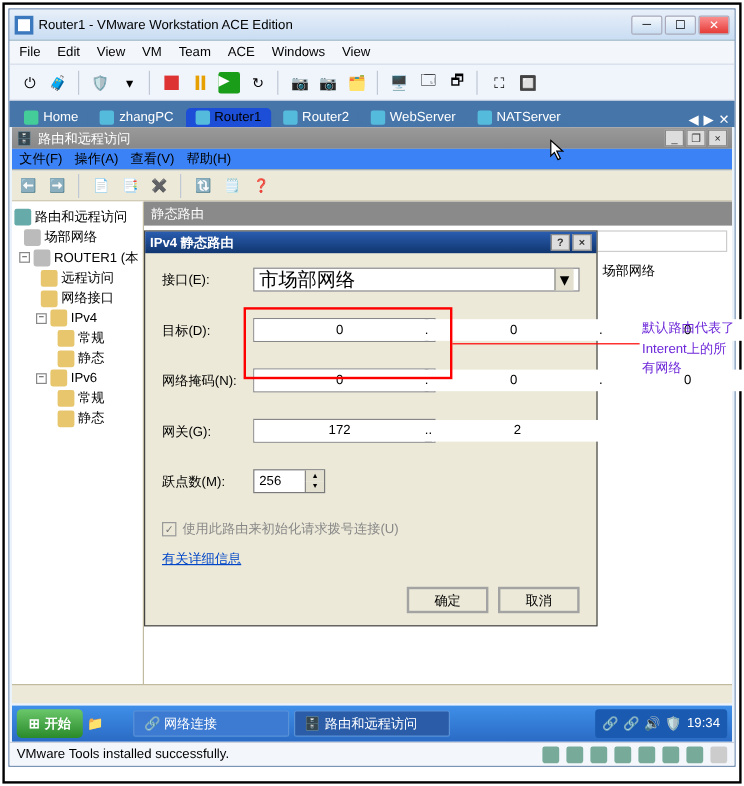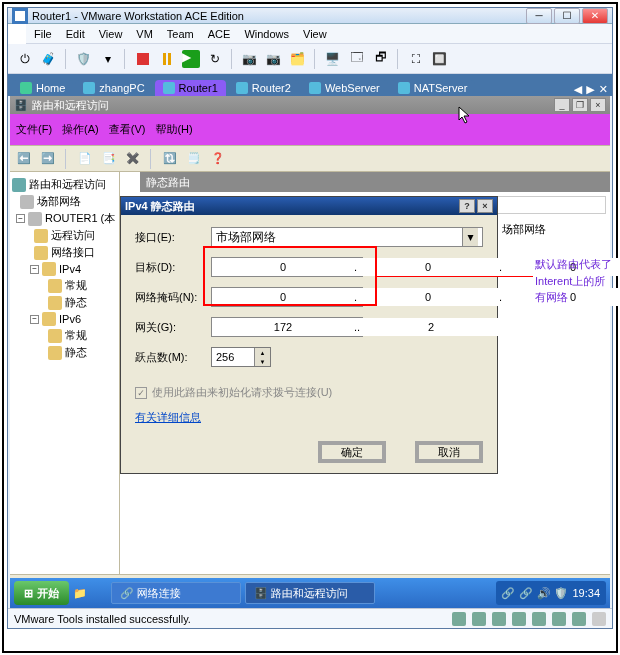--- a/index.html
+++ b/index.html
@@ -10,91 +10,91 @@
     background: #fff;
     width: 620px;
     height: 655px;
     overflow: hidden;
     position: relative;
   }
   .outer-border { border: 2px solid #000; width: 616px; height: 651px; margin: 2px; position: relative; background: #fff; }
   
   .vm-window { position: absolute; left: 3px; top: 3px; width: 606px; border: 1px solid #5a7aa3; background: #fff; }
   .vm-titlebar {
-    height: 16px; display: flex; align-items: center;
+    height: 26px; display: flex; align-items: center;
     background: linear-gradient(#e8eff9, #c9ddf3);
     border-bottom: 1px solid #8ab; padding: 0 4px; justify-content: center;
   }
   .vm-titlebar .icon { width: 16px; height: 16px; margin-right: 4px; }
   .vm-title { color: #000; flex: 1; font-size: 11px;}
   .win-btns { display: flex; gap: 2px; }
   .wb { width: 26px; height: 16px; border: 1px solid #aab; border-radius: 2px; display:flex;align-items:center;justify-content:center;font-size:10px;}
   .wb.min { background: linear-gradient(#f3f7fc,#c8ddf2); }
   .wb.max { background: linear-gradient(#f3f7fc,#c8ddf2); }
   .wb.close { background: linear-gradient(#fb8f8f,#e53935); color:#fff; }
   
-  .vm-menubar { height: 20px; display:flex; align-items:center; gap:14px; padding:0 8px; border-bottom:1px solid #d0d7e5; background:#f3f7fc;margin-left:18px;}
+  .vm-menubar { height: 20px; display:flex; align-items:center; gap:14px; padding:0 8px; border-bottom:1px solid #d0d7e5; background:#f3f7fc;}
   .vm-menubar span { color:#000; }
   
   .vm-toolbar { height: 30px; display:flex; align-items:center; gap:2px; padding:0 6px; border-bottom:1px solid #d0d7e5; background:#f0f4fb;}
   .tb-btn { width: 22px; height:22px; border:1px solid transparent; border-radius:2px; display:flex;align-items:center;justify-content:center;font-size:12px;}
   .tb-sep{width:3px;height:20px;border-left:1px solid #c0c7d5;margin:0 3px;}
   .tb-play { background:#1a9e1a; color:#fff; width:18px;height:18px;border-radius:2px;}
   .tb-stop { width:12px;height:12px;background:#d33;display:inline-block;}
   .tb-pause span{display:inline-block;width:3px;height:12px;background:#e6a100;margin:0 1px;}
   
   .vm-tabs { height: 22px; background:#4675a9; display:flex; align-items:end; padding:0 4px;}
   .tab { padding:2px 8px; margin-right:2px; display:flex;gap:4px; background:#4675a9;color:#fff; border-top-left-radius:4px;border-top-right-radius:4px; font-size:11px; cursor:pointer;}
-  .tab.active{background:#8b5cf6;color:#000;}
+  .tab.active{background:#1d4ed8;color:#000;}
   .tab-icn{width:12px;height:12px;background:#5bd;display:inline-block;border-radius:2px;}
   .tab-icn.home{background:#4c9;}
   .tab-nav{margin-left:auto;color:#fff;display:flex;gap:4px;align-items:center;}
   .tab-nav span{cursor:pointer;}
   
   .guest { height: 512px; background:#eaf2fb; position:relative;}
   
   .xpwin { position:absolute; left:2px; top:0; width:600px; }
   .xp-title { height:18px; background:linear-gradient(#9a9a9a,#888); color:#fff; display:flex;align-items:center;padding:0 4px;font-size:11px;}
   .xp-title .flex{flex:1;}
   .xpbtn{width:16px;height:14px;background:#ddd;border:1px solid #888;margin-left:2px;display:flex;align-items:center;justify-content:center;font-size:9px;color:#333;}
-  .xp-menu { height:32px;background:#d946ef;display:flex;align-items:center;gap:10px;padding:0 6px;border-bottom:1px solid #c0ba9f;font-size:11px;}
+  .xp-menu { height:18px;background:#3b82f6;display:flex;align-items:center;gap:10px;padding:0 6px;border-bottom:1px solid #c0ba9f;font-size:11px;}
   .xp-tool { height:26px;background:#ece9d8;display:flex;align-items:center;gap:4px;padding:0 4px;border-bottom:1px solid #c0ba9f;}
   .xt-btn{width:20px;height:20px;display:flex;align-items:center;justify-content:center;}
   
   .xp-body{display:flex;height:402px;background:#fff;}
   .tree{width:110px;border-right:1px solid #c0ba9f;background:#fff;padding:4px 2px;overflow:hidden;}
   .tree-item{display:flex;align-items:center;gap:3px;padding:1px 0;white-space:nowrap;font-size:11px;}
   .tree-item .exp{width:9px;height:9px;border:1px solid #888;display:inline-flex;align-items:center;justify-content:center;font-size:8px;line-height:1;color:#000;}
   .tree-icon{width:14px;height:14px;display:inline-block;background:#e7c66d;border-radius:2px;}
   .tree-icon.srv{background:#bbb;}
   .tree-icon.rt{background:#6aa;}
-  .right-pane{flex:1;position:relative;padding-left:20px;}
+  .right-pane{flex:1;position:relative;}
   .rp-header{height:20px;background:#8a8a8a;color:#fff;display:flex;align-items:center;padding:0 6px;font-size:11px;}
   .rp-sub{height:18px;border:1px solid #ccc;background:#fff;margin:4px;font-size:11px;}
   
   .dialog{position:absolute;left:0;top:24px;width:378px;background:#ece9d8;border:1px solid #444;}
   .dlg-title{height:18px;background:linear-gradient(#2a5db0,#10366f);color:#fff;display:flex;align-items:center;padding:0 4px;font-size:11px;font-weight:bold;}
   .dlg-title .flex{flex:1;}
   .dlg-body{padding:12px 14px 10px;}
-  .row{display:flex;align-items:center;margin-bottom:10px;}
+  .row{display:flex;align-items:center;margin-bottom:22px;}
   .row label{width:76px;font-size:11px;}
-  .inp-sel{flex:1;height:20px;border:1px solid #888;background:#fff;display:flex;align-items:center;padding:0 4px;font-size:12px;}
+  .inp-sel{flex:1;height:20px;border:1px solid #888;background:#fff;display:flex;align-items:center;padding:0 4px;font-size:16px;}
   .inp-sel .dd{margin-left:auto;width:16px;height:18px;background:#e3e0d0;border-left:1px solid #888;display:flex;align-items:center;justify-content:center;}
   .ip-box{width:152px;height:20px;border:1px solid #888;background:#fff;display:flex;font-size:11px;}
   .oct{flex:1;border:none;text-align:center;font-size:11px;padding:0;}
   .dot{display:flex;align-items:center;}
   .spin{width:60px;height:20px;border:1px solid #7a7a7a;background:#fff;display:flex;font-size:11px;}
   .spin-val{flex:1;padding:0 4px;display:flex;align-items:center;}
   .spin-btns{width:16px;display:flex;flex-direction:column;}
   .spin-btns div{flex:1;background:#e3e0d0;border-left:1px solid #888;display:flex;align-items:center;justify-content:center;font-size:6px;}
   .chk-row{display:flex;align-items:center;gap:5px;margin:18px 0 10px;color:#888;font-size:11px;}
   .chk{width:12px;height:12px;border:1px solid #999;background:#ece9d8;display:flex;align-items:center;justify-content:center;font-size:9px;color:#777;}
   .link{color:#0046c8;text-decoration:underline;cursor:pointer;font-size:11px;}
   .dlg-btns{display:flex;justify-content:flex-end;gap:8px;margin-top:16px;}
-  .btn{width:68px;height:22px;border:4px solid #a3a3a3;background:#ece9d8;font-size:11px;display:flex;align-items:center;justify-content:center;cursor:pointer;margin-left:21px;}
+  .btn{width:68px;height:22px;border:2px solid #a3a3a3;background:#ece9d8;font-size:11px;display:flex;align-items:center;justify-content:center;cursor:pointer;}
   
   .red-box{position:absolute;border:2px solid red;pointer-events:none;}
   .red-label{position:absolute;color:#6d28d9;font-size:11px;line-height:1.5;}
   
   .cursor{position:absolute;font-size:16px;color:#000;}
   
   .xp-status{height:16px;background:#ece9d8;border-top:1px solid #c0ba9f;}
   
   .xp-taskbar{position:absolute;left:2px;bottom:0;right:2px;height:30px;background:linear-gradient(#3f8fe8,#2a6bc5);display:flex;align-items:center;padding:0 4px;font-size:11px;}
   .start-btn{height:24px;padding:0 10px;background:linear-gradient(#6ac76a,#2a8a2a);border-radius:4px;color:#fff;display:flex;align-items:center;gap:4px;font-weight:bold;}

